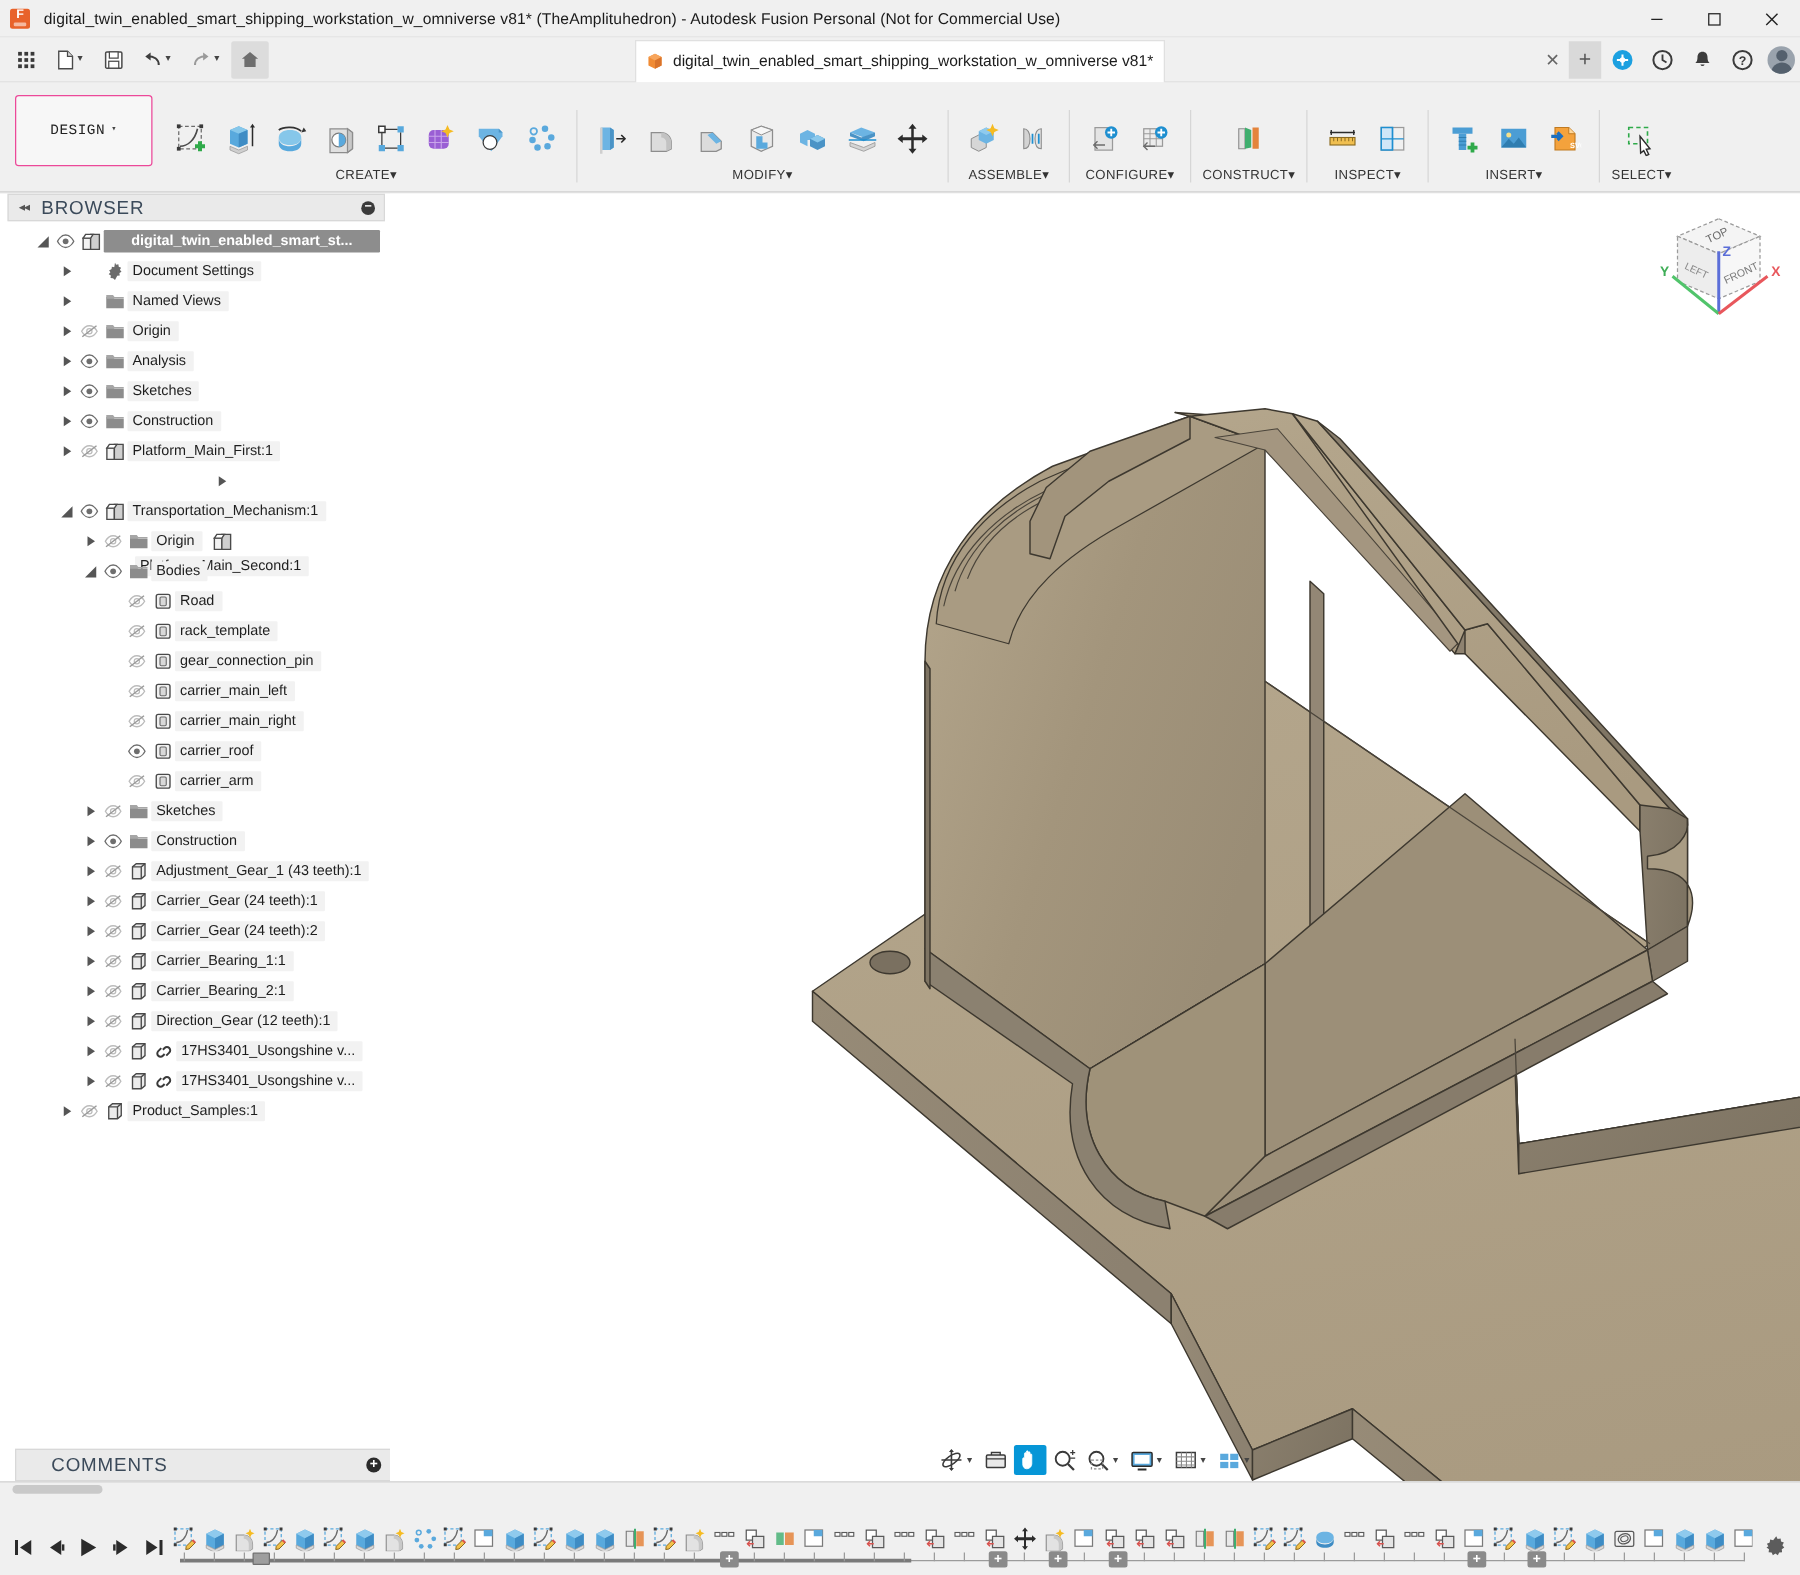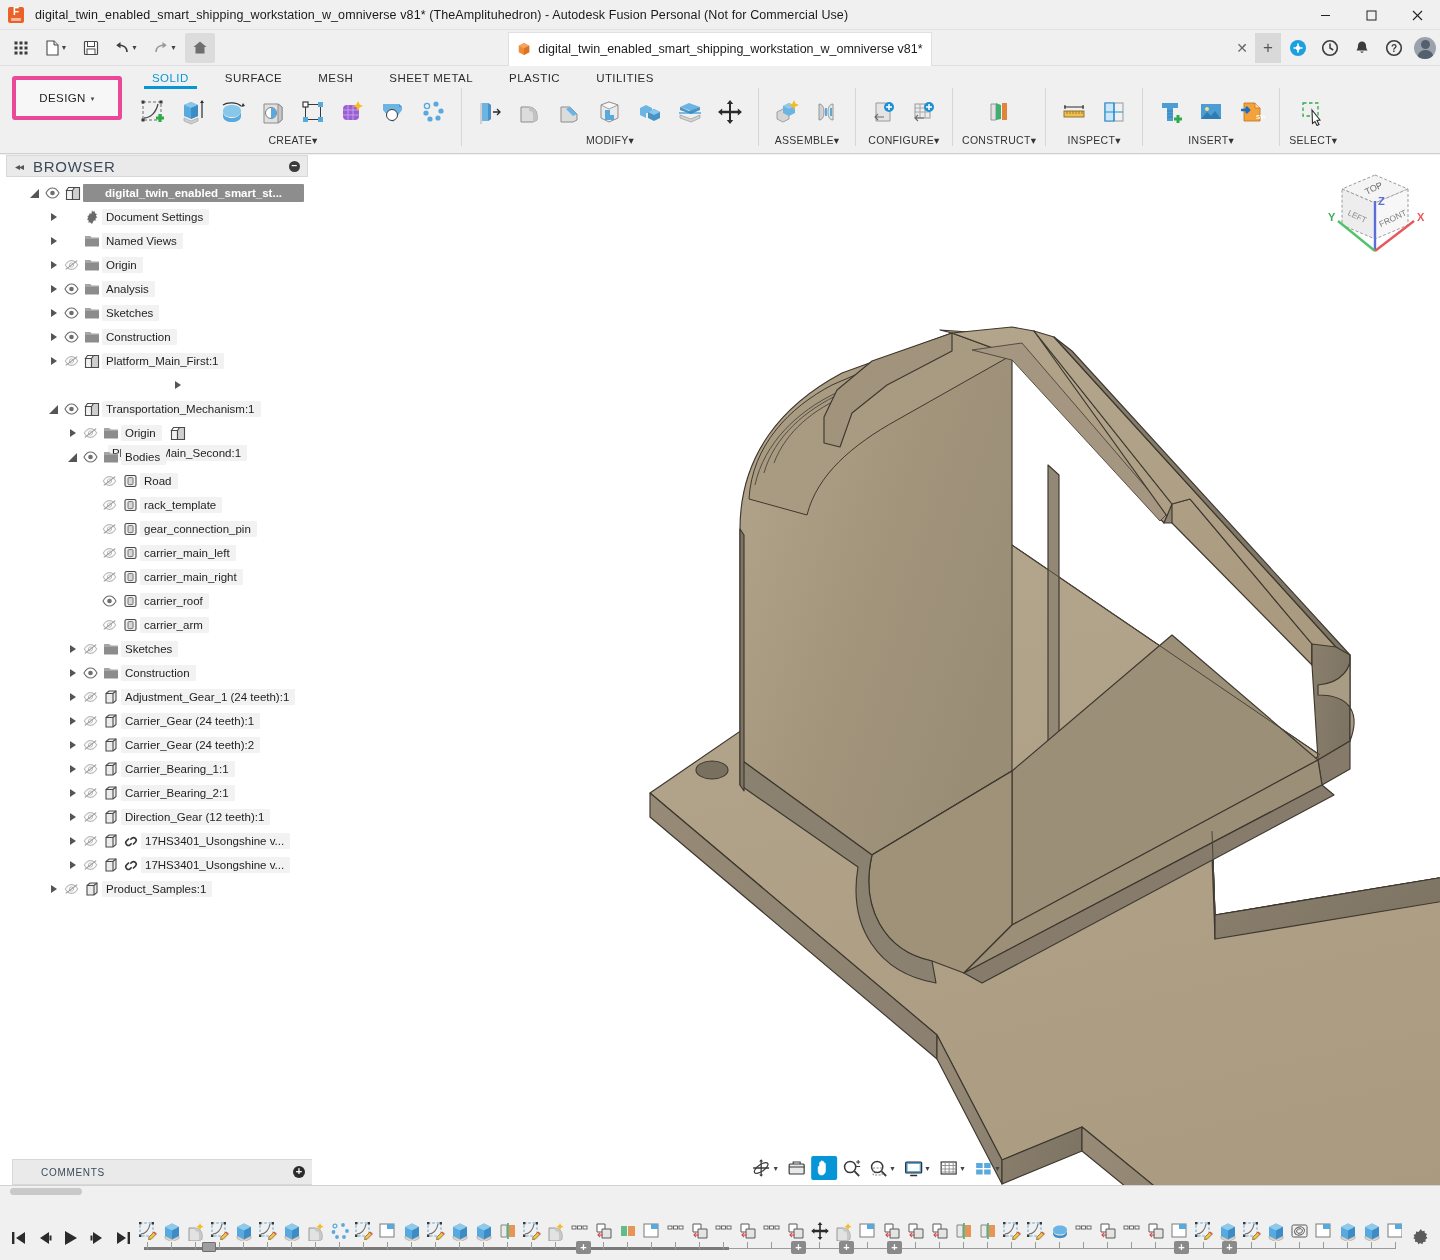--- a/index.html
+++ b/index.html
@@ -88,24 +88,24 @@
   .ribbon-tabs { position:absolute; left:134px; top:0; display:flex; gap:0; }
   .rtab {
     font-size:11.5px; color:#2b2b2b; padding:6px 18px 5px; letter-spacing:.45px;
     position:relative;
   }
   .rtab.sel { color:#0696d7; }
   .rtab.sel:after {
     content:""; position:absolute; left:10px; right:10px; bottom:0; height:3px; background:#0696d7;
   }
   .design-btn {
-    position:absolute; left:12px; top:10px; width:110px; height:44px;
-    border:4px solid #ec4899; border-radius:3px; background:#f7f7f7;
+    position:absolute; left:12px; top:10px; width:110px; height:57px;
+    border:1px solid #ec4899; border-radius:3px; background:#f7f7f7;
     display:flex; align-items:center; justify-content:center; gap:4px;
-    font-size:11.5px; color:#222; letter-spacing:.4px;
+    font-size:11.5px; color:#222; letter-spacing:.4px;font-family:Liberation Mono, monospace;
   }
   .panels { position:absolute; left:130px; top:22px; right:0; display:flex; align-items:center; }
   .panel { display:flex; flex-direction:column; align-items:center; position:relative; padding:0 4px; }
   .panel-row { display:flex; align-items:flex-end; gap:2px; height:44px; }
   .tool { width:38px; height:42px; display:flex; align-items:center; justify-content:center; border-radius:2px; }
   .panel-label { font-size:10.5px; color:#333; margin-top:1px; letter-spacing:.3px; white-space:nowrap; }
   .panel-sep { width:1px; height:58px; background:#d6d6d6; margin:0 5px; align-self:flex-start; }
 
   
   .main { position:absolute; top:155px; left:0; right:0; bottom:75px; background:#ffffff; }
@@ -143,21 +143,21 @@
 
   
   .canvas { position:absolute; left:312px; top:0; right:0; bottom:0; background:#ffffff; overflow:hidden;}
   .viewcube { position:absolute; right:10px; top:8px; width:110px; height:100px; }
 
   
   .comments {
     position:absolute; left:6px; bottom:0; width:302px; height:26px;
     background:#eaeaea; border:1px solid #d8d8d8; display:flex; align-items:center; padding:0 8px;
   }
-  .comments .c-title { font-size:10px; color:#3b4a5a; letter-spacing:.7px; margin-left:20px;}
+  .comments .c-title { font-size:15px; color:#3b4a5a; letter-spacing:.7px; margin-left:20px;}
   .comments .c-plus {
     position:absolute; right:8px; width:12px; height:12px; border-radius:50%; background:#2b2b2b;
     color:#fff; font-size:11px; line-height:11px; text-align:center; font-weight:bold;
   }
 
   
   .navbar {
     position:absolute; left:50%; transform:translateX(-50%); bottom:4px;
     display:flex; align-items:center; gap:2px; height:26px;
   }
@@ -312,28 +312,20 @@
       <div class="avatar"></div>
     </div>
   </div>
 
   <div class="ribbon">
     <div class="design-btn">
       <span>DESIGN</span>
       <span class="caret">▾</span>
     </div>
 
-    <div class="ribbon-tabs">
-      <div class="rtab sel">SOLID</div>
-      <div class="rtab">SURFACE</div>
-      <div class="rtab">MESH</div>
-      <div class="rtab">SHEET METAL</div>
-      <div class="rtab">PLASTIC</div>
-      <div class="rtab">UTILITIES</div>
-    </div>
 
     <div class="panels">
 
       <div class="panel">
         <div class="panel-row">
           <div class="tool">
             <svg width="28" height="28" viewBox="0 0 28 28">
               <rect x="4" y="4" width="18" height="18" fill="none" stroke="#6b6b6b" stroke-width="1" stroke-dasharray="3 2"></rect>
               <path d="M5 20c6 0 12-5 14-14" fill="none" stroke="#4a4a4a" stroke-width="1.3"></path>
               <g fill="#3a3a3a">
@@ -1003,21 +995,21 @@
                 <circle cx="7.5" cy="6" r="2.1" fill="none" stroke="#bcbcbc" stroke-width="1"></circle>
                 <path d="M1.8 10.4L13.2 1.6" stroke="#9a9a9a" stroke-width="1.2"></path>
               </svg>
             </div>
             <div class="tico">
               <svg width="15" height="14" viewBox="0 0 15 14">
                 <path d="M2 3.5l3-2.5h7v9.5l-3 2.5H2z" fill="#ececec" stroke="#4a4a4a" stroke-width="1.1"></path>
                 <path d="M2 3.5h7v9.5M9 3.5l3-2.5" fill="none" stroke="#4a4a4a" stroke-width="1.1"></path>
               </svg>
             </div>
-            <span class="lbl">Adjustment_Gear_1 (24 teeth):1</span>
+            <span class="lbl">Adjustment_Gear_1 (43 teeth):1</span>
           </div>
           <div class="node" style="padding-left: 60px;">
             <div class="exp">
               <span class="exp-tri"></span>
             </div>
             <div class="eye">
               <svg width="15" height="12" viewBox="0 0 15 12">
                 <path d="M7.5 1.6C3.8 1.6 1.3 6 1.3 6s2.5 4.4 6.2 4.4S13.7 6 13.7 6 11.2 1.6 7.5 1.6z" fill="none" stroke="#bcbcbc" stroke-width="1.1"></path>
                 <circle cx="7.5" cy="6" r="2.1" fill="none" stroke="#bcbcbc" stroke-width="1"></circle>
                 <path d="M1.8 10.4L13.2 1.6" stroke="#9a9a9a" stroke-width="1.2"></path>

